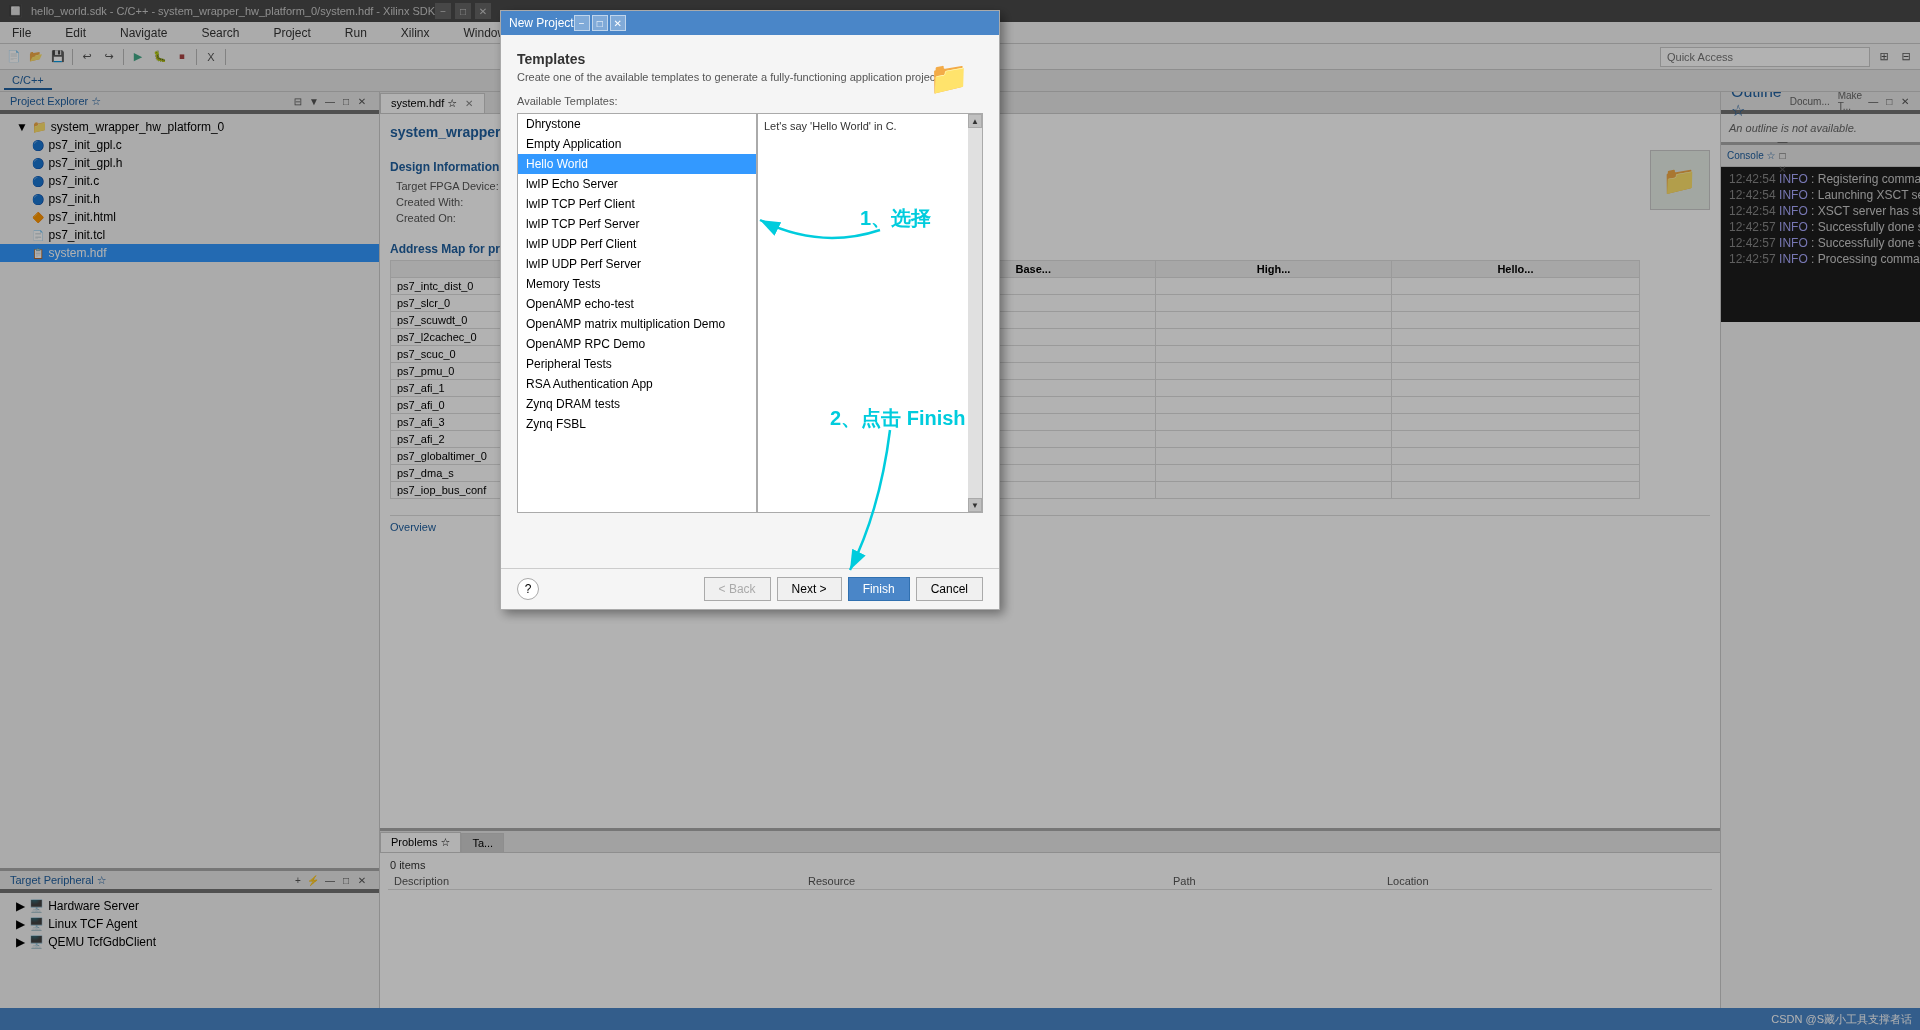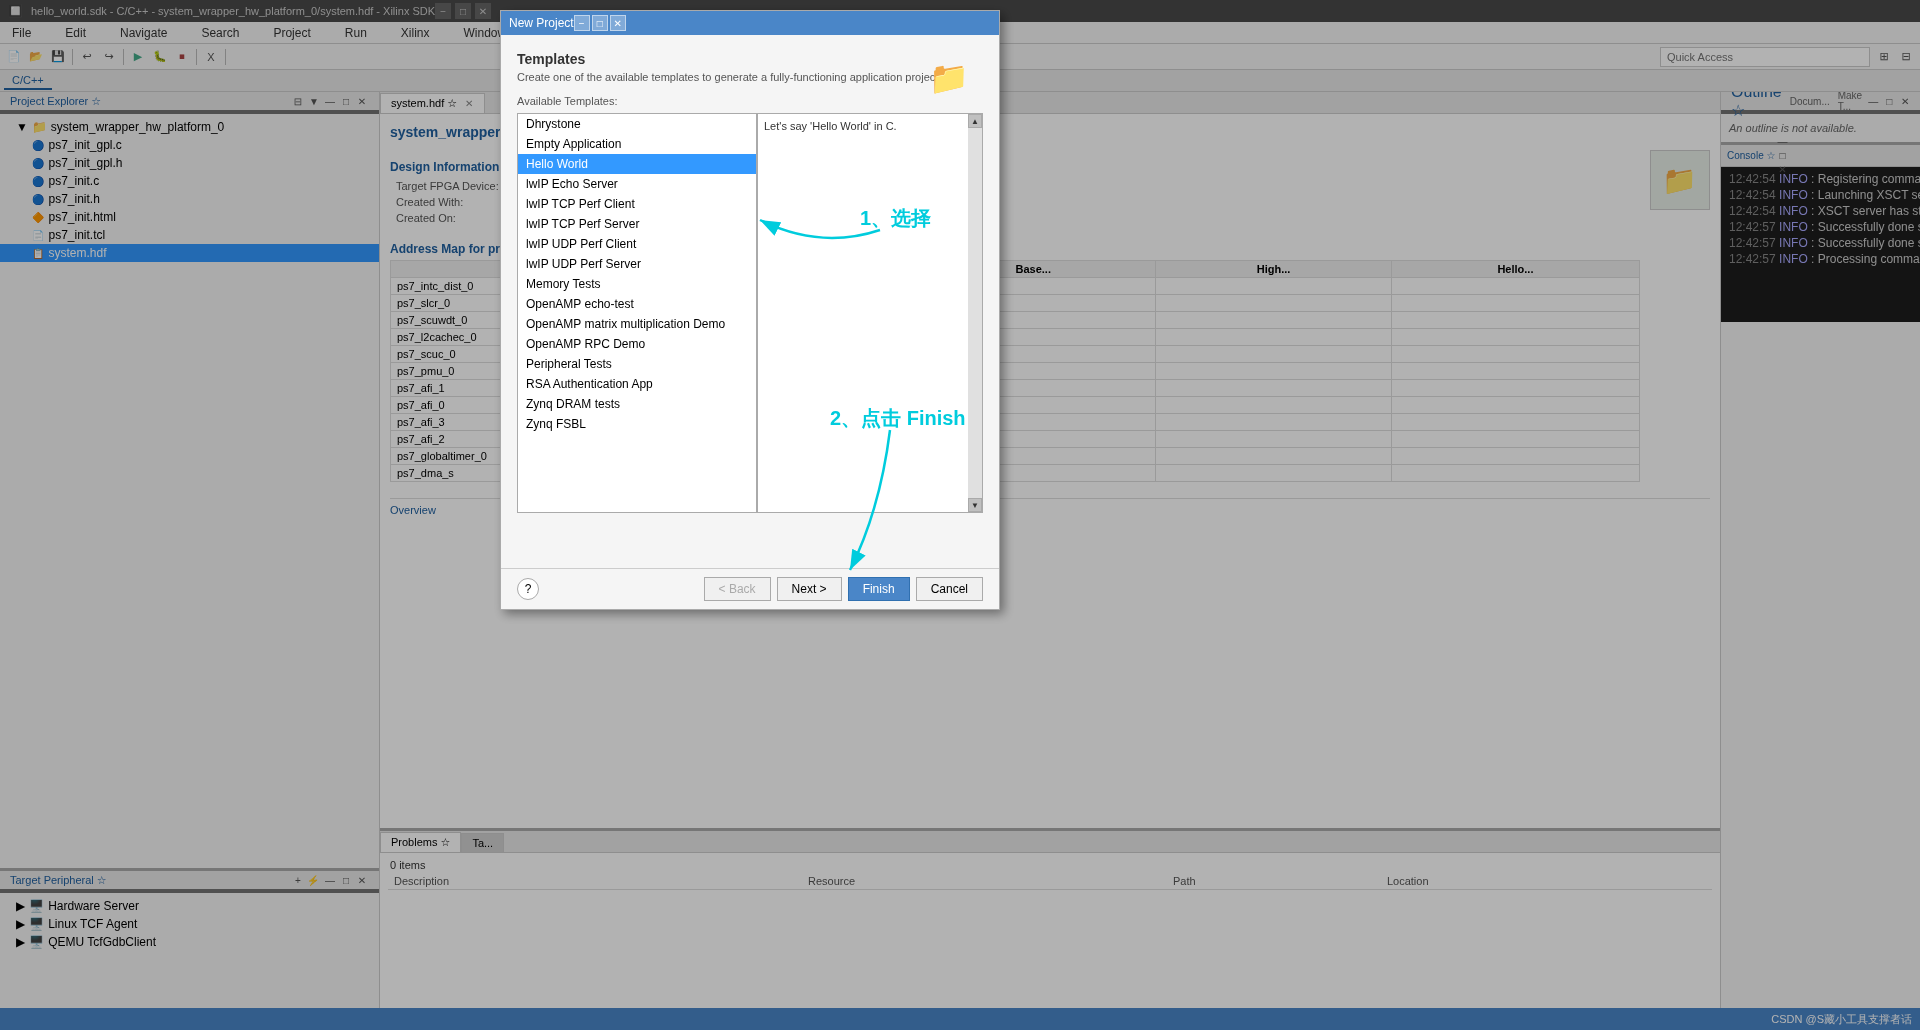--- a/index.html
+++ b/index.html
@@ -338,20 +338,26 @@
                     <td></td>
                   </tr>
               <tr>
                     <td>ps7_globaltimer_0</td>
                     <td></td>
                     <td></td>
                     <td></td>
                   </tr>
               <tr>
                     <td>ps7_dma_s</td>
+                    <td></td>
+                    <td></td>
+                    <td></td>
+                  </tr>
+              <tr>
+                    <td>ps7_iop_bus_conf</td>
                     <td></td>
                     <td></td>
                     <td></td>
                   </tr>
             </tbody>
               </table>
           </div>
 
           <div style="width:60px; height:60px; background:#e8f0e8; border:1px solid #ccc; display:flex; align-items:center; justify-content:center; font-size:28px; margin-left:10px; flex-shrink:0;">
             📁

